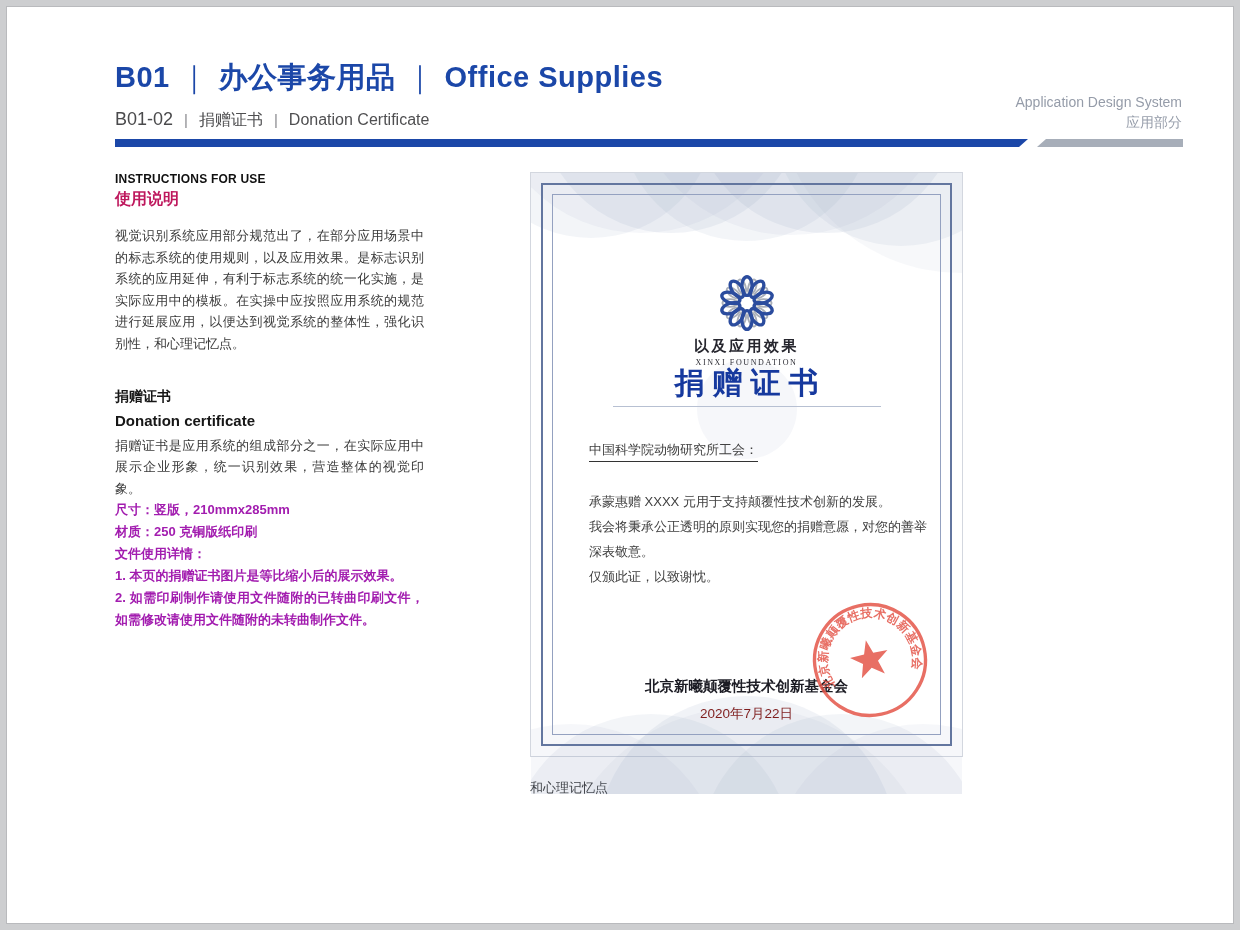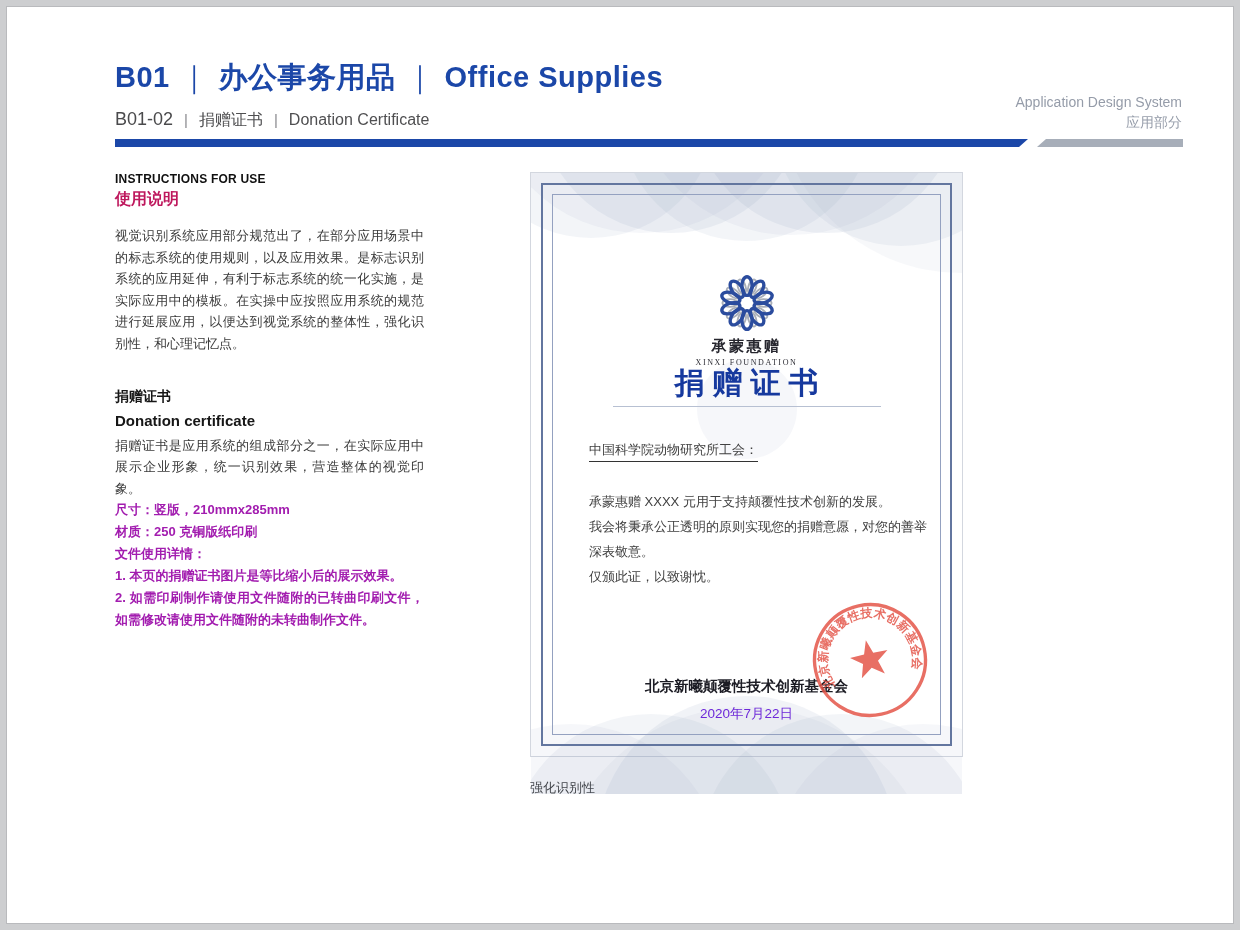--- a/index.html
+++ b/index.html
@@ -91,21 +91,21 @@
   }
   .cert-body { position:absolute; left:58px; top:268px; right:30px; font-size:13px; color:#404040; }
   .recipient { display:inline-block; border-bottom:1px solid #333; padding-bottom:2px; }
   .cert-lines { margin-top:27px; line-height:25px; }
   .cert-issuer {
     position:absolute; left:0; top:504px; width:100%; text-align:center;
     font-size:14.5px; font-weight:bold; color:#1c1c24;
   }
   .cert-date {
     position:absolute; left:0; top:532px; width:100%; text-align:center;
-    font-size:13.5px; color:#6d28d9;
+    font-size:13.5px; color:#7f1d1d;
   }
   .stamp {
     position:absolute; left:274px; top:422px; width:130px; height:130px;
     z-index:4; opacity:0.85; transform:rotate(-12deg);
   }
   .caption {
     position:absolute; left:530px; top:779px; font-size:13px; color:#333;
   }
 </style>
 </head>
@@ -201,21 +201,21 @@
             <ellipse cx="0" cy="-20" rx="6" ry="11" transform="rotate(72)"></ellipse>
             <ellipse cx="0" cy="-20" rx="6" ry="11" transform="rotate(108)"></ellipse>
             <ellipse cx="0" cy="-20" rx="6" ry="11" transform="rotate(144)"></ellipse>
             <ellipse cx="0" cy="-20" rx="6" ry="11" transform="rotate(180)"></ellipse>
             <ellipse cx="0" cy="-20" rx="6" ry="11" transform="rotate(216)"></ellipse>
             <ellipse cx="0" cy="-20" rx="6" ry="11" transform="rotate(252)"></ellipse>
             <ellipse cx="0" cy="-20" rx="6" ry="11" transform="rotate(288)"></ellipse>
             <ellipse cx="0" cy="-20" rx="6" ry="11" transform="rotate(324)"></ellipse>
           </g>
         </svg>
-        <div class="logo-cn">承蒙惠赠</div>
+        <div class="logo-cn">以及应用效果</div>
         <div class="logo-en">XINXI FOUNDATION</div>
       </div>
 
       <div class="cert-title">捐赠证书</div>
       <div class="title-line"></div>
 
       <div class="cert-body">
         <span class="recipient">中国科学院动物研究所工会：</span>
         <div class="cert-lines">
           <div>承蒙惠赠 XXXX 元用于支持颠覆性技术创新的发展。</div>
@@ -234,15 +234,15 @@
       </defs>
       <circle cx="0" cy="0" r="58" fill="none" stroke="#e4564a" stroke-width="3.5"></circle>
       <polygon points="0,-21 -4.9,-6.8 -20,-6.5 -8,2.6 -12.3,17 0,8.4 12.3,17 8,2.6 20,-6.5 4.9,-6.8" fill="#e4564a"></polygon>
       <text font-size="12.5" fill="#e4564a" font-weight="bold" letter-spacing="0.5">
         <textPath href="#stampArc" startOffset="0" textLength="180">北京新曦颠覆性技术创新基金会</textPath>
       </text>
     </svg>
 
   </section>
 
-  <div class="caption">强化识别性</div>
+  <div class="caption">和心理记忆点</div>
 
 </div>
 
 </body></html>

